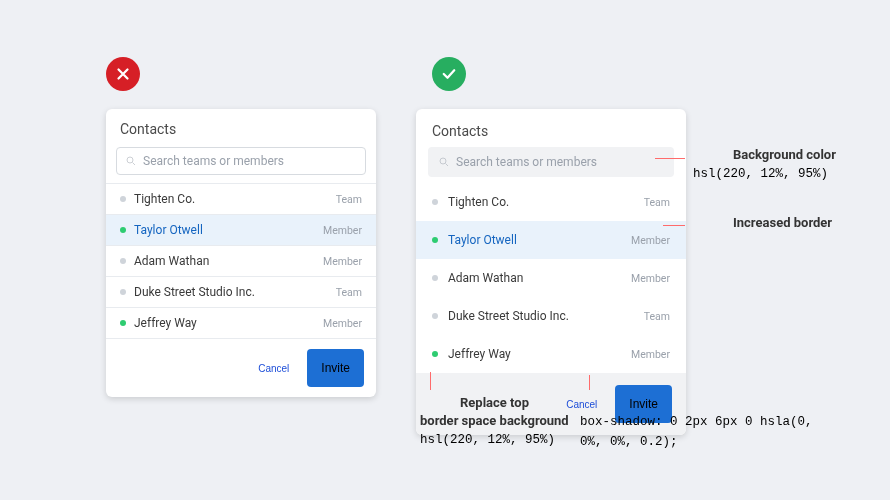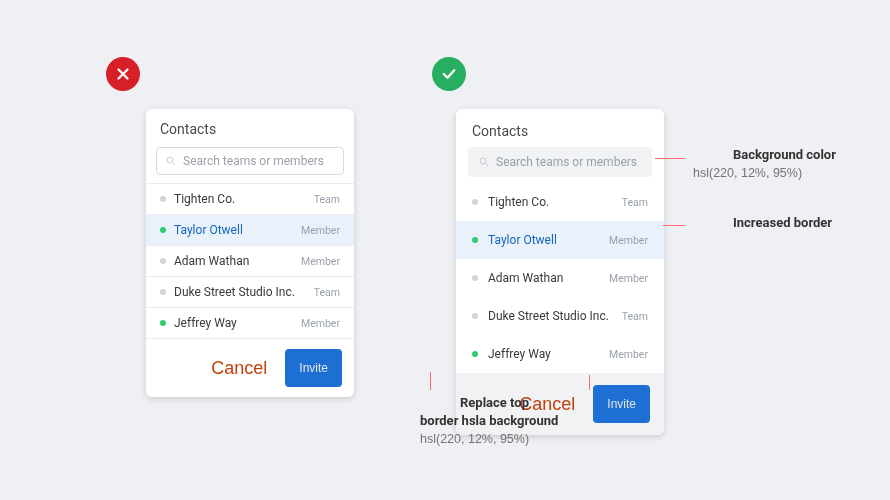--- a/index.html
+++ b/index.html
@@ -17,24 +17,23 @@
     display: flex; align-items: center; justify-content: center;
     position: absolute;
   }
   .badge.bad  { background: #d61f26; top: 57px; left: 106px; }
   .badge.good { background: #27ae60; top: 57px; left: 432px; }
   .badge svg { width: 18px; height: 18px; }
 
   
   .card {
     position: absolute;
-    width: 208px;
+    width: 270px;
     border-radius: 6px;
     background: #ffffff;
-    margin-left: 40px;
   }
   .card.bad {
     top: 109px; left: 106px;
     box-shadow: 0 2px 6px rgba(0,0,0,0.15);
   }
   .card.good {
     top: 109px; left: 416px;
     box-shadow: 0 2px 6px rgba(0,0,0,0.15);
   }
 
@@ -94,41 +93,41 @@
   .good .row .role {font-size:10.5px;color:#9aa1ab;}
   .good .row.selected { background:#e9f2fb; color:#1565c0; }
   .good .footer {
     background: hsl(220,12%,95%);
     display:flex; justify-content:flex-end; gap:10px;
     padding:12px 14px;
     border-radius:0 0 6px 6px;
   }
 
   .btn-cancel {
-    font-size:18px; color:#c2410c; background:transparent; border:none;
+    font-size:10px; color:#1d4ed8; background:transparent; border:none;
     padding:6px 8px;
   }
   .btn-primary {
-    font-size:12px; color:#e5e5e5; background:#1d6fd4;
+    font-size:12px; color:#000000; background:#1d6fd4;
     border:none; border-radius:4px;
     padding:12px 14px;
   }
 
   
   .anno {
     position:absolute;
     font-size:13px;
     color:#333;
     line-height:1.4;
   }
   .anno strong{font-weight:700;padding-left:40px;}
   .anno code, .anno .mono{
-    font-family: Liberation Sans, sans-serif;
+    font-family: Liberation Mono, monospace;
     font-size:12.5px;
-    color:#737373;
+    color:#000000;
   }
   .pointer {
     position:absolute;
     background:#ff6b6b;
   }
   .pointer.h { height:1px; }
   .pointer.v { width:1px; }
 </style>
 </head>
 <body>
@@ -254,20 +253,21 @@
   <span class="mono">hsl(220, 12%, 95%)</span>
 </div>
 
 <div class="pointer h" style="top:225px; left:663px; width:22px;"></div>
 <div class="anno" style="top:214px; left:693px;">
   <strong>Increased border</strong><br>
 </div>
 
 <div class="pointer v" style="top:372px; left:430px; height:18px;"></div>
 <div class="anno" style="top:394px; left:420px; width:150px;">
-  <strong>Replace top border hsla background</strong><br>
+  <strong>Replace top border space background</strong><br>
   <span class="mono">hsl(220, 12%, 95%)</span>
 </div>
 
 <div class="pointer v" style="top:375px; left:589px; height:15px;"></div>
 <div class="anno" style="top:394px; left:580px; width:250px;">
   <br>
+  <span class="mono">box-shadow: 0 2px 6px 0 hsla(0, 0%, 0%, 0.2);</span>
 </div>
 
 </body></html>

